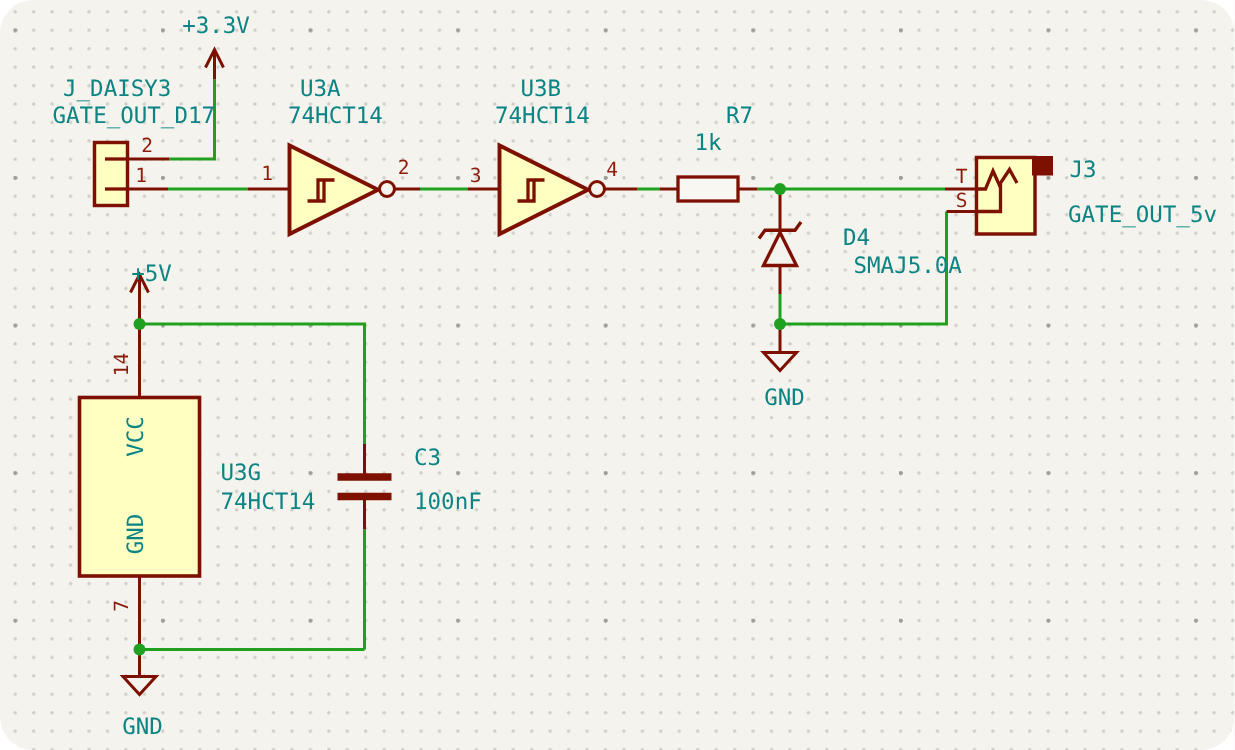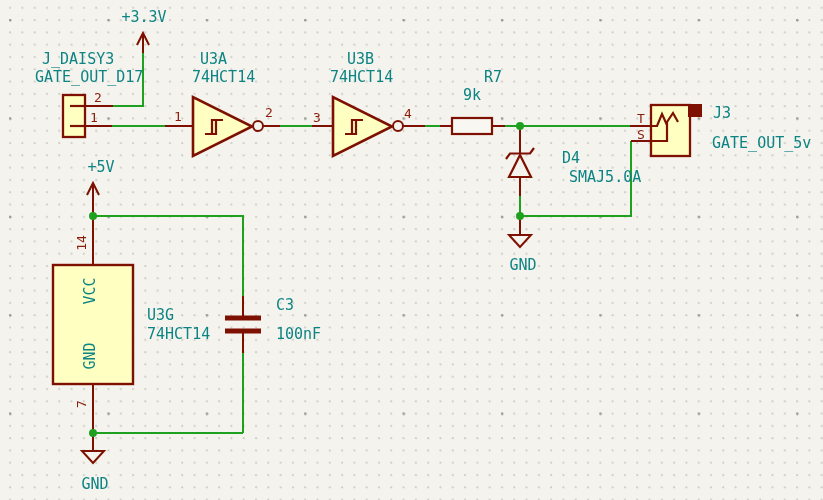--- a/index.html
+++ b/index.html
@@ -8,20 +8,21 @@
     font-family:"DejaVu Sans Mono",monospace;
   }
   #canvas{
     position:relative;width:823px;height:500px;
     background-color:#F4F3ED;
     background-image:
       radial-gradient(circle at 1.2px 1.2px, #9d9c98 1.1px, rgba(0,0,0,0) 1.6px),
       radial-gradient(circle at 1.2px 1.2px, #cfcec9 0.9px, rgba(0,0,0,0) 1.3px);
     background-size:98.4px 98.4px, 12.3px 12.3px;
     background-position:9px 19px, 9px 19px;
+    border-radius:22px;
   }
   #canvas svg{position:absolute;left:0;top:0;}
   .lbl{
     position:absolute;white-space:nowrap;line-height:14px;
     font-size:15px;color:#0D8484;
   }
   .pwr{transform:translate(-50%,-50%);}
   .ctr{transform:translate(-50%,-50%);}
   .pin{font-size:13px;color:#8C1C0A;}
   .vert{transform:translate(-50%,-50%) rotate(-90deg);}
@@ -129,39 +130,39 @@
       <rect x="53" y="265" width="80" height="119" fill="#FFFFC2" stroke="#7E1002" stroke-width="2.4"></rect>
     </g>
 
     <g stroke="#7E1002">
       <line x1="225" y1="318" x2="261" y2="318" stroke-width="5"></line>
       <line x1="225" y1="331" x2="261" y2="331" stroke-width="5"></line>
     </g>
   </svg>
 
   <div class="lbl pwr" style="left:144px;top:17px">+3.3V</div>
-  <div class="lbl pwr" style="left:101px;top:167px">+5V</div>
+  <div class="lbl pwr" style="left:101px;top:182px">+5V</div>
 
   <div class="lbl" style="left:42px;top:52px">J_DAISY3</div>
   <div class="lbl" style="left:35px;top:70px">GATE_OUT_D17</div>
   <div class="lbl pin ctr" style="left:98px;top:98px">2</div>
   <div class="lbl pin ctr" style="left:94px;top:118px">1</div>
 
   <div class="lbl" style="left:200px;top:52px">U3A</div>
   <div class="lbl" style="left:192px;top:70px">74HCT14</div>
   <div class="lbl pin ctr" style="left:178px;top:117px">1</div>
   <div class="lbl pin ctr" style="left:269px;top:113px">2</div>
 
   <div class="lbl" style="left:347px;top:52px">U3B</div>
   <div class="lbl" style="left:330px;top:70px">74HCT14</div>
   <div class="lbl pin ctr" style="left:317px;top:118px">3</div>
   <div class="lbl pin ctr" style="left:408px;top:114px">4</div>
 
   <div class="lbl" style="left:484px;top:70px">R7</div>
-  <div class="lbl" style="left:463px;top:88px">9k</div>
+  <div class="lbl" style="left:463px;top:88px">1k</div>
 
   <div class="lbl" style="left:562px;top:151px">D4</div>
   <div class="lbl" style="left:569px;top:170px">SMAJ5.0A</div>
 
   <div class="lbl" style="left:713px;top:106px">J3</div>
   <div class="lbl" style="left:712px;top:136px">GATE_OUT_5v</div>
   <div class="lbl pin ctr" style="left:641px;top:119px">T</div>
   <div class="lbl pin ctr" style="left:641px;top:135px">S</div>
 
   <div class="lbl" style="left:147px;top:308px">U3G</div>

